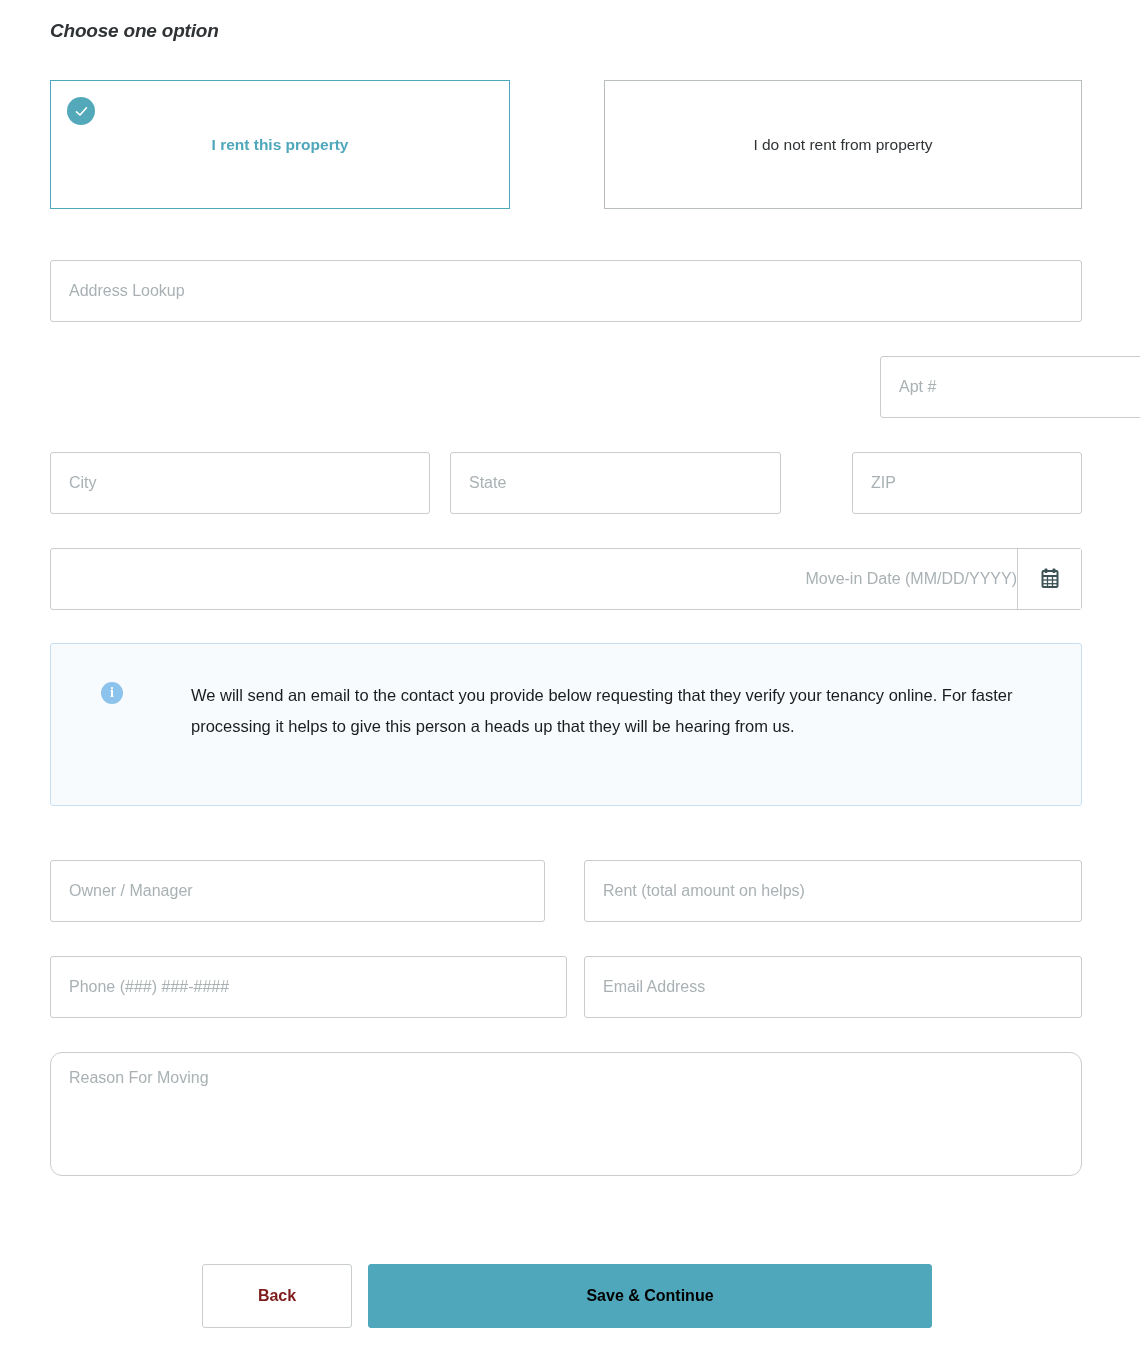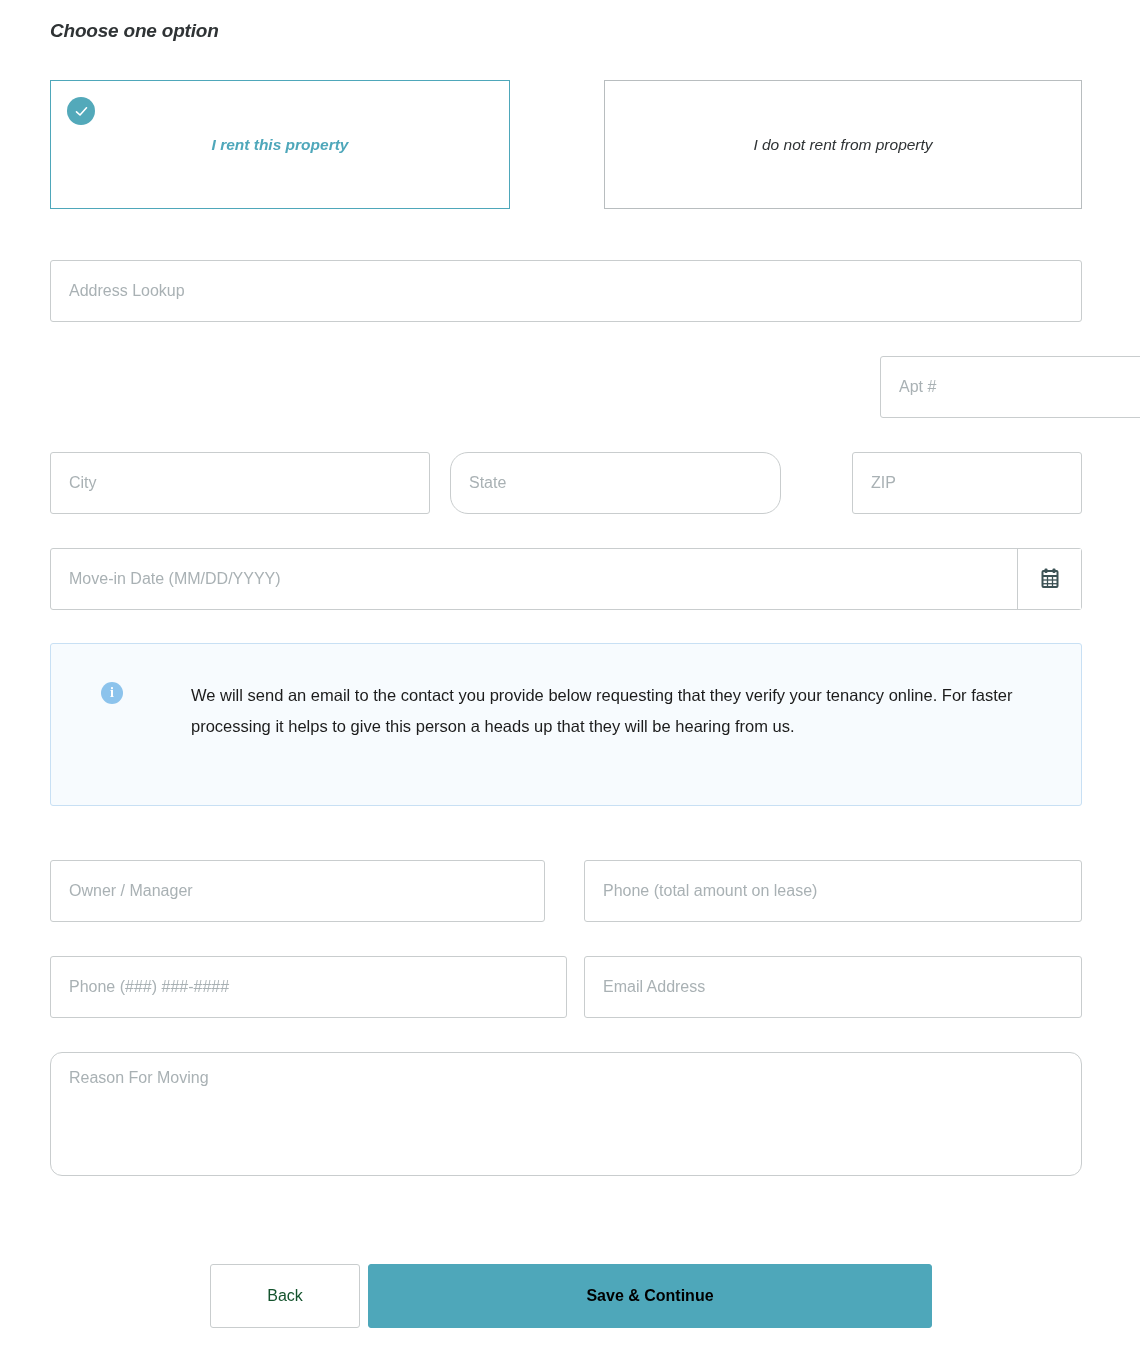--- a/index.html
+++ b/index.html
@@ -60,21 +60,20 @@
     border-color: #4ea7ba;
   }
   .option-card.card-right {
     left: 554px;
     width: 478px;
   }
   .option-label {
     font-size: 15.5px;
     text-align: center;
     padding: 0 20px;
-    font-style: italic;
   }
   .card-left .option-label {
     color: #4ea7ba;
     font-weight: bold;
   }
   .card-right .option-label {
     color: #2f3335;
     font-weight: normal;
   }
   .check-badge {
@@ -112,28 +111,28 @@
 
   
   .f-lookup { left: 50px; top: 260px; width: 1032px; }
 
   
   .f-address { left: 50px; top: 356px; width: 786px; }
   .f-apt     { left: 880px; top: 356px; width: 268px; align-items: center; }
 
   
   .f-city    { left: 50px;  top: 452px; width: 380px; }
-  .f-state   { left: 450px; top: 452px; width: 331px; border-radius: 18px; }
+  .f-state   { left: 450px; top: 452px; width: 331px; }
   .f-zip     { left: 852px; top: 452px; width: 230px; text-align: center; }
 
   
   .f-date {
     left: 50px; top: 548px; width: 1032px;
     padding-right: 0;
-    justify-content: space-between;
+    justify-content: flex-end;
   }
   .cal-button {
     width: 64px;
     height: 60px;
     border-left: 1px solid #c9cdce;
     display: flex;
     align-items: center;
     justify-content: center;
     flex: 0 0 auto;
     cursor: pointer;
@@ -219,26 +218,26 @@
     top: 0;
     height: 64px;
     border-radius: 3px;
     display: flex;
     align-items: center;
     justify-content: center;
     cursor: pointer;
     font-size: 16px;
   }
   .btn-back {
-    left: 8px;
+    left: 0;
     width: 150px;
     background: #ffffff;
     border: 1px solid #c9cdce;
-    color: #14532d;
-    font-weight: normal;
+    color: #7f1d1d;
+    font-weight: bold;
   }
   .btn-save {
     left: 166px;
     width: 564px;
     background: #4ea7ba;
     border: 1px solid #4ea7ba;
     color: #000000;
     font-weight: bold;
   }
 </style>
@@ -302,21 +301,21 @@
 
   <div class="info-banner">
     <span class="info-icon">i</span>
     <div class="info-text">We will send an email to the contact you provide below requesting that they verify your tenancy online. For faster processing it helps to give this person a heads up that they will be hearing from us.</div>
   </div>
 
   <div class="field f-owner">
     <span class="ph">Owner / Manager</span>
   </div>
   <div class="field f-rent">
-    <span class="ph">Phone (total amount on lease)</span>
+    <span class="ph">Rent (total amount on helps)</span>
   </div>
 
   <div class="field f-phone">
     <span class="ph">Phone (###) ###-####</span>
   </div>
   <div class="field f-email">
     <span class="ph">Email Address</span>
   </div>
 
   <div class="f-reason">

